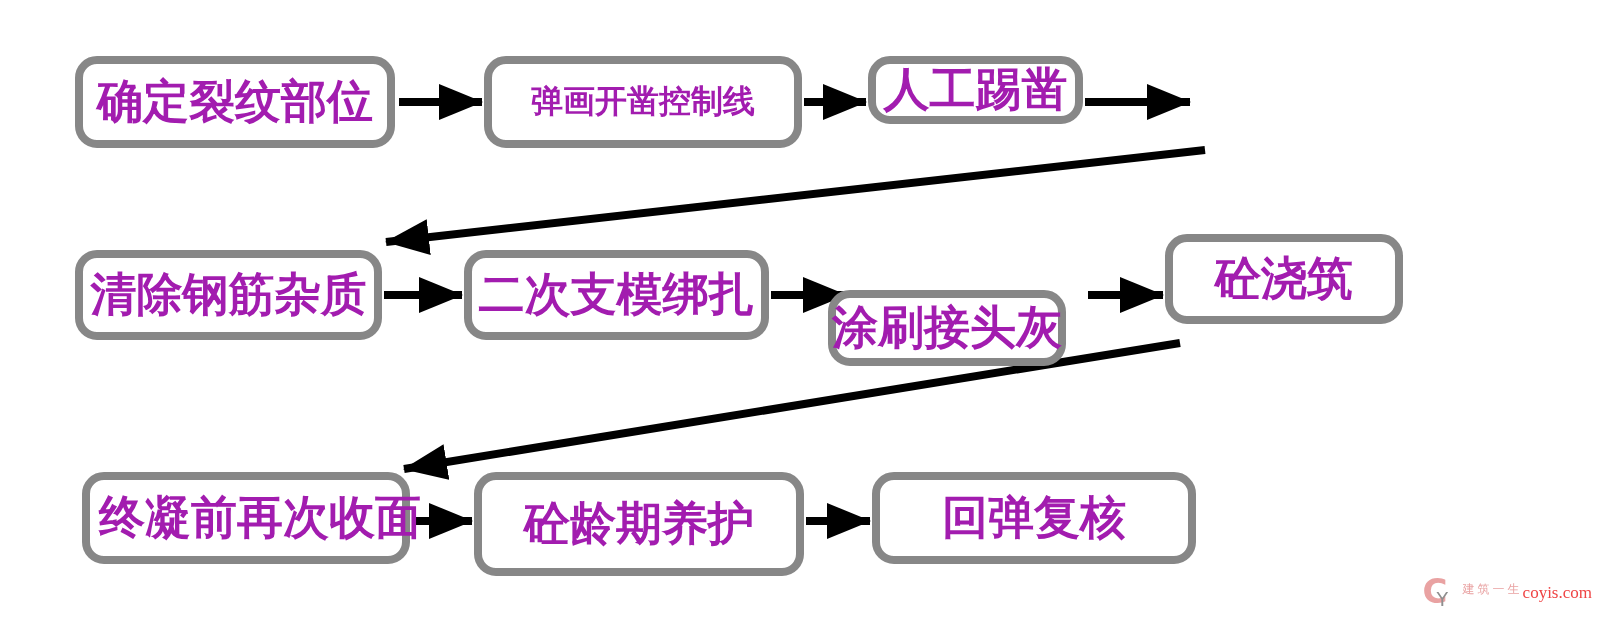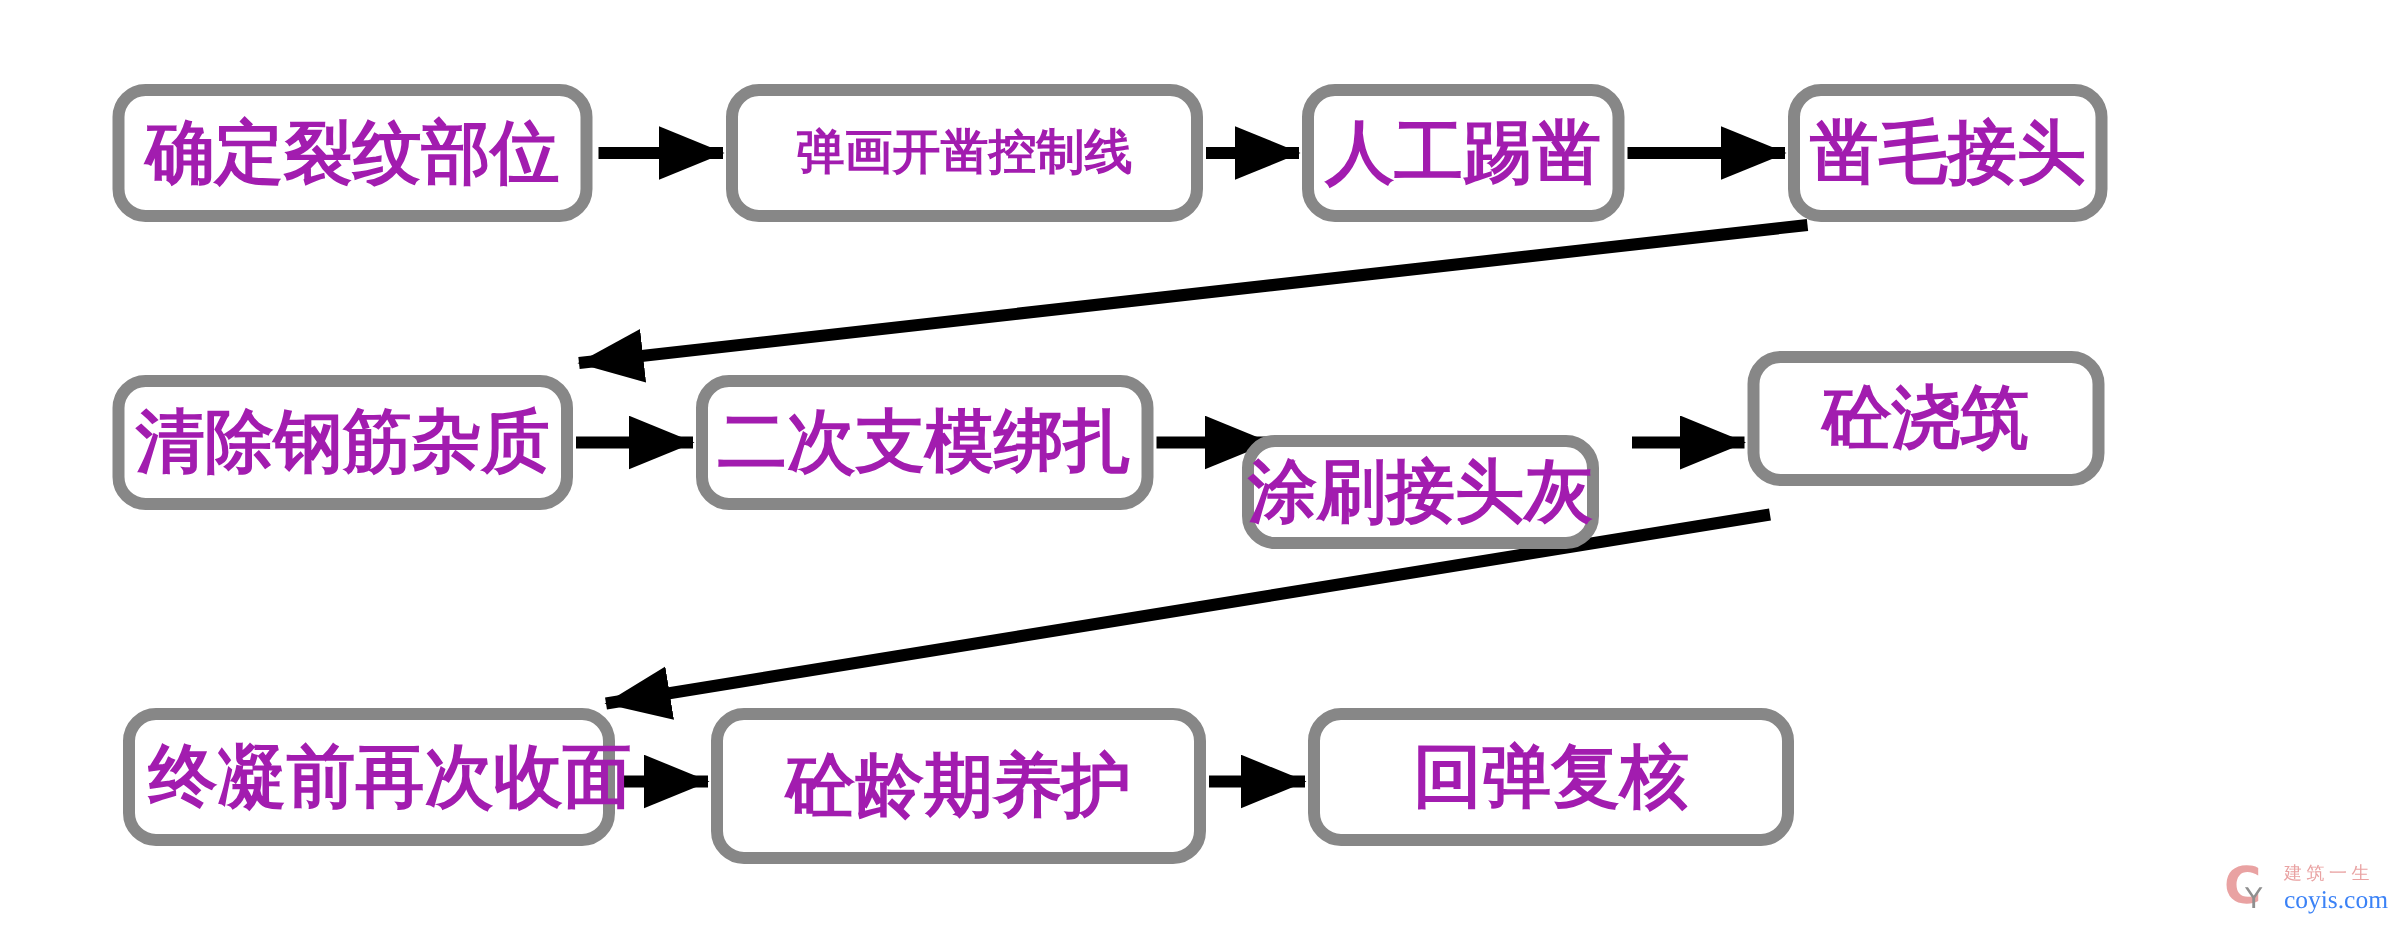--- a/index.html
+++ b/index.html
@@ -30,21 +30,21 @@
     font-size: 46px;
     color: #a21caf;
     white-space: nowrap;
     overflow: visible;
     letter-spacing: 0px;
     z-index: 2;
   }
   
   .n1  { left:   75px; top:  56px; width: 320px; height: 92px; }
   .n2  { left:  484px; top:  56px; width: 318px; height: 92px; font-size: 32px; }
-  .n3  { left:  868px; top:  56px; width: 215px; height: 92px; }
+  .n3  { left:  868px; top:  56px; width: 215px; height: 68px; }
   .n4  { left: 1192px; top:  56px; width: 213px; height: 92px; }
   
   .n5  { left:   75px; top: 250px; width: 307px; height: 90px; }
   .n6  { left:  464px; top: 250px; width: 305px; height: 90px; }
   .n7  { left:  828px; top: 250px; width: 238px; height: 76px; margin-top: 40px; }
   .n8  { left: 1165px; top: 234px; width: 238px; height: 90px; }
   
   .n9  { left:   82px; top: 472px; width: 328px; height: 92px; padding-left: 28px; }
   .n10 { left:  474px; top: 472px; width: 330px; height: 104px; }
   .n11 { left:  872px; top: 472px; width: 324px; height: 92px; }
@@ -66,28 +66,28 @@
     position: absolute; left: 0; top: 0;
     font-size: 34px; line-height: 34px;
     font-weight: bold;
     color: #e9a2a2;
   }
   .wm-y {
     position: absolute; left: 14px; top: 16px;
     font-size: 19px; line-height: 19px;
     color: #8f8f8f;
   }
-  .wm-text { display: flex; flex-direction: column; line-height: 1.15; }
+  .wm-text { display: flex; flex-direction: row; line-height: 1.15; }
   .wm-brand {
     color: #e9a2a2;
     font-size: 12px;
     letter-spacing: 3px;
   }
   .wm-site {
-    color: #3b82f6;
+    color: #ef4444;
     font-size: 17px;
     font-family: "Liberation Serif", "DejaVu Serif", serif;
   }
 </style>
 </head>
 <body>
 
 <div class="canvas">
 
   <svg class="edges-layer" width="1600" height="620" viewBox="0 0 1600 620" xmlns="http://www.w3.org/2000/svg">
@@ -109,21 +109,20 @@
 
     <line class="edge" x1="1180" y1="343" x2="404" y2="469" marker-end="url(#ah)"></line>
 
     <line class="edge" x1="412" y1="521" x2="472" y2="521" marker-end="url(#ah)"></line>
     <line class="edge" x1="806" y1="521" x2="870" y2="521" marker-end="url(#ah)"></line>
   </svg>
 
   <div class="node n1">确定裂纹部位</div>
   <div class="node n2">弹画开凿控制线</div>
   <div class="node n3">人工踢凿</div>
-  <div class="node n4">凿毛接头</div>
 
   <div class="node n5">清除钢筋杂质</div>
   <div class="node n6">二次支模绑扎</div>
   <div class="node n7">涂刷接头灰</div>
   <div class="node n8">砼浇筑</div>
 
   <div class="node n9">终凝前再次收面</div>
   <div class="node n10">砼龄期养护</div>
   <div class="node n11">回弹复核</div>
 

